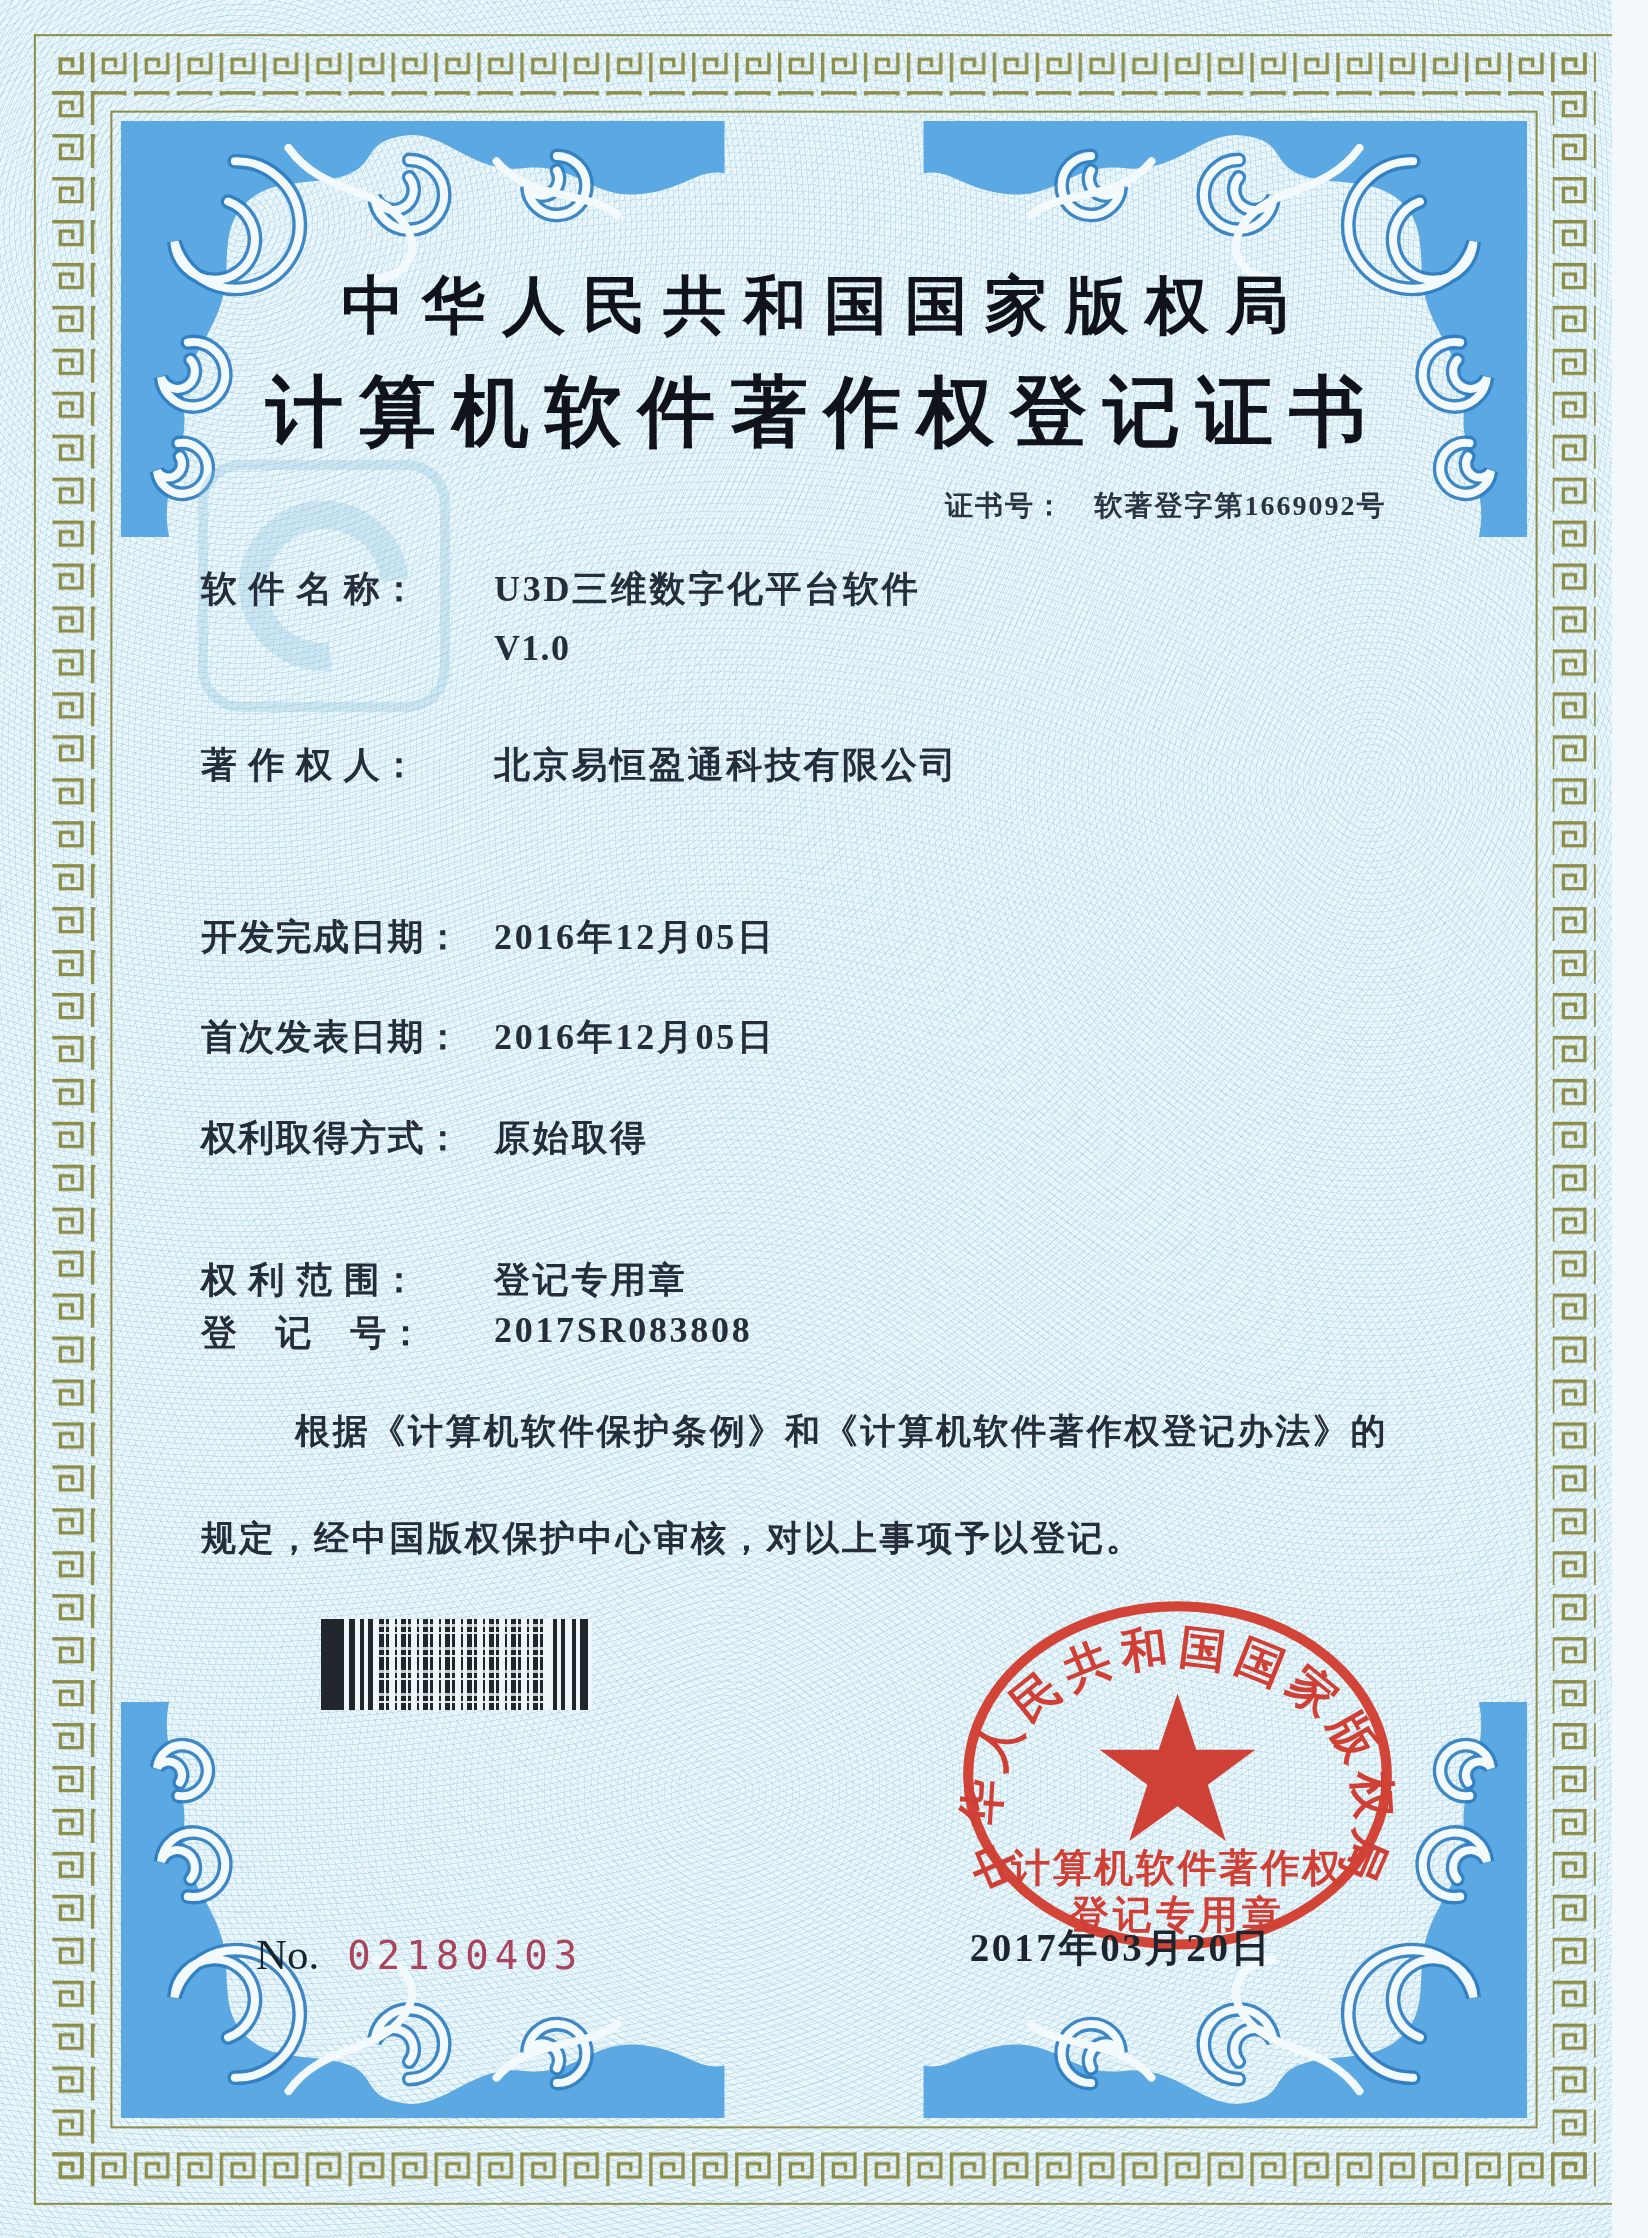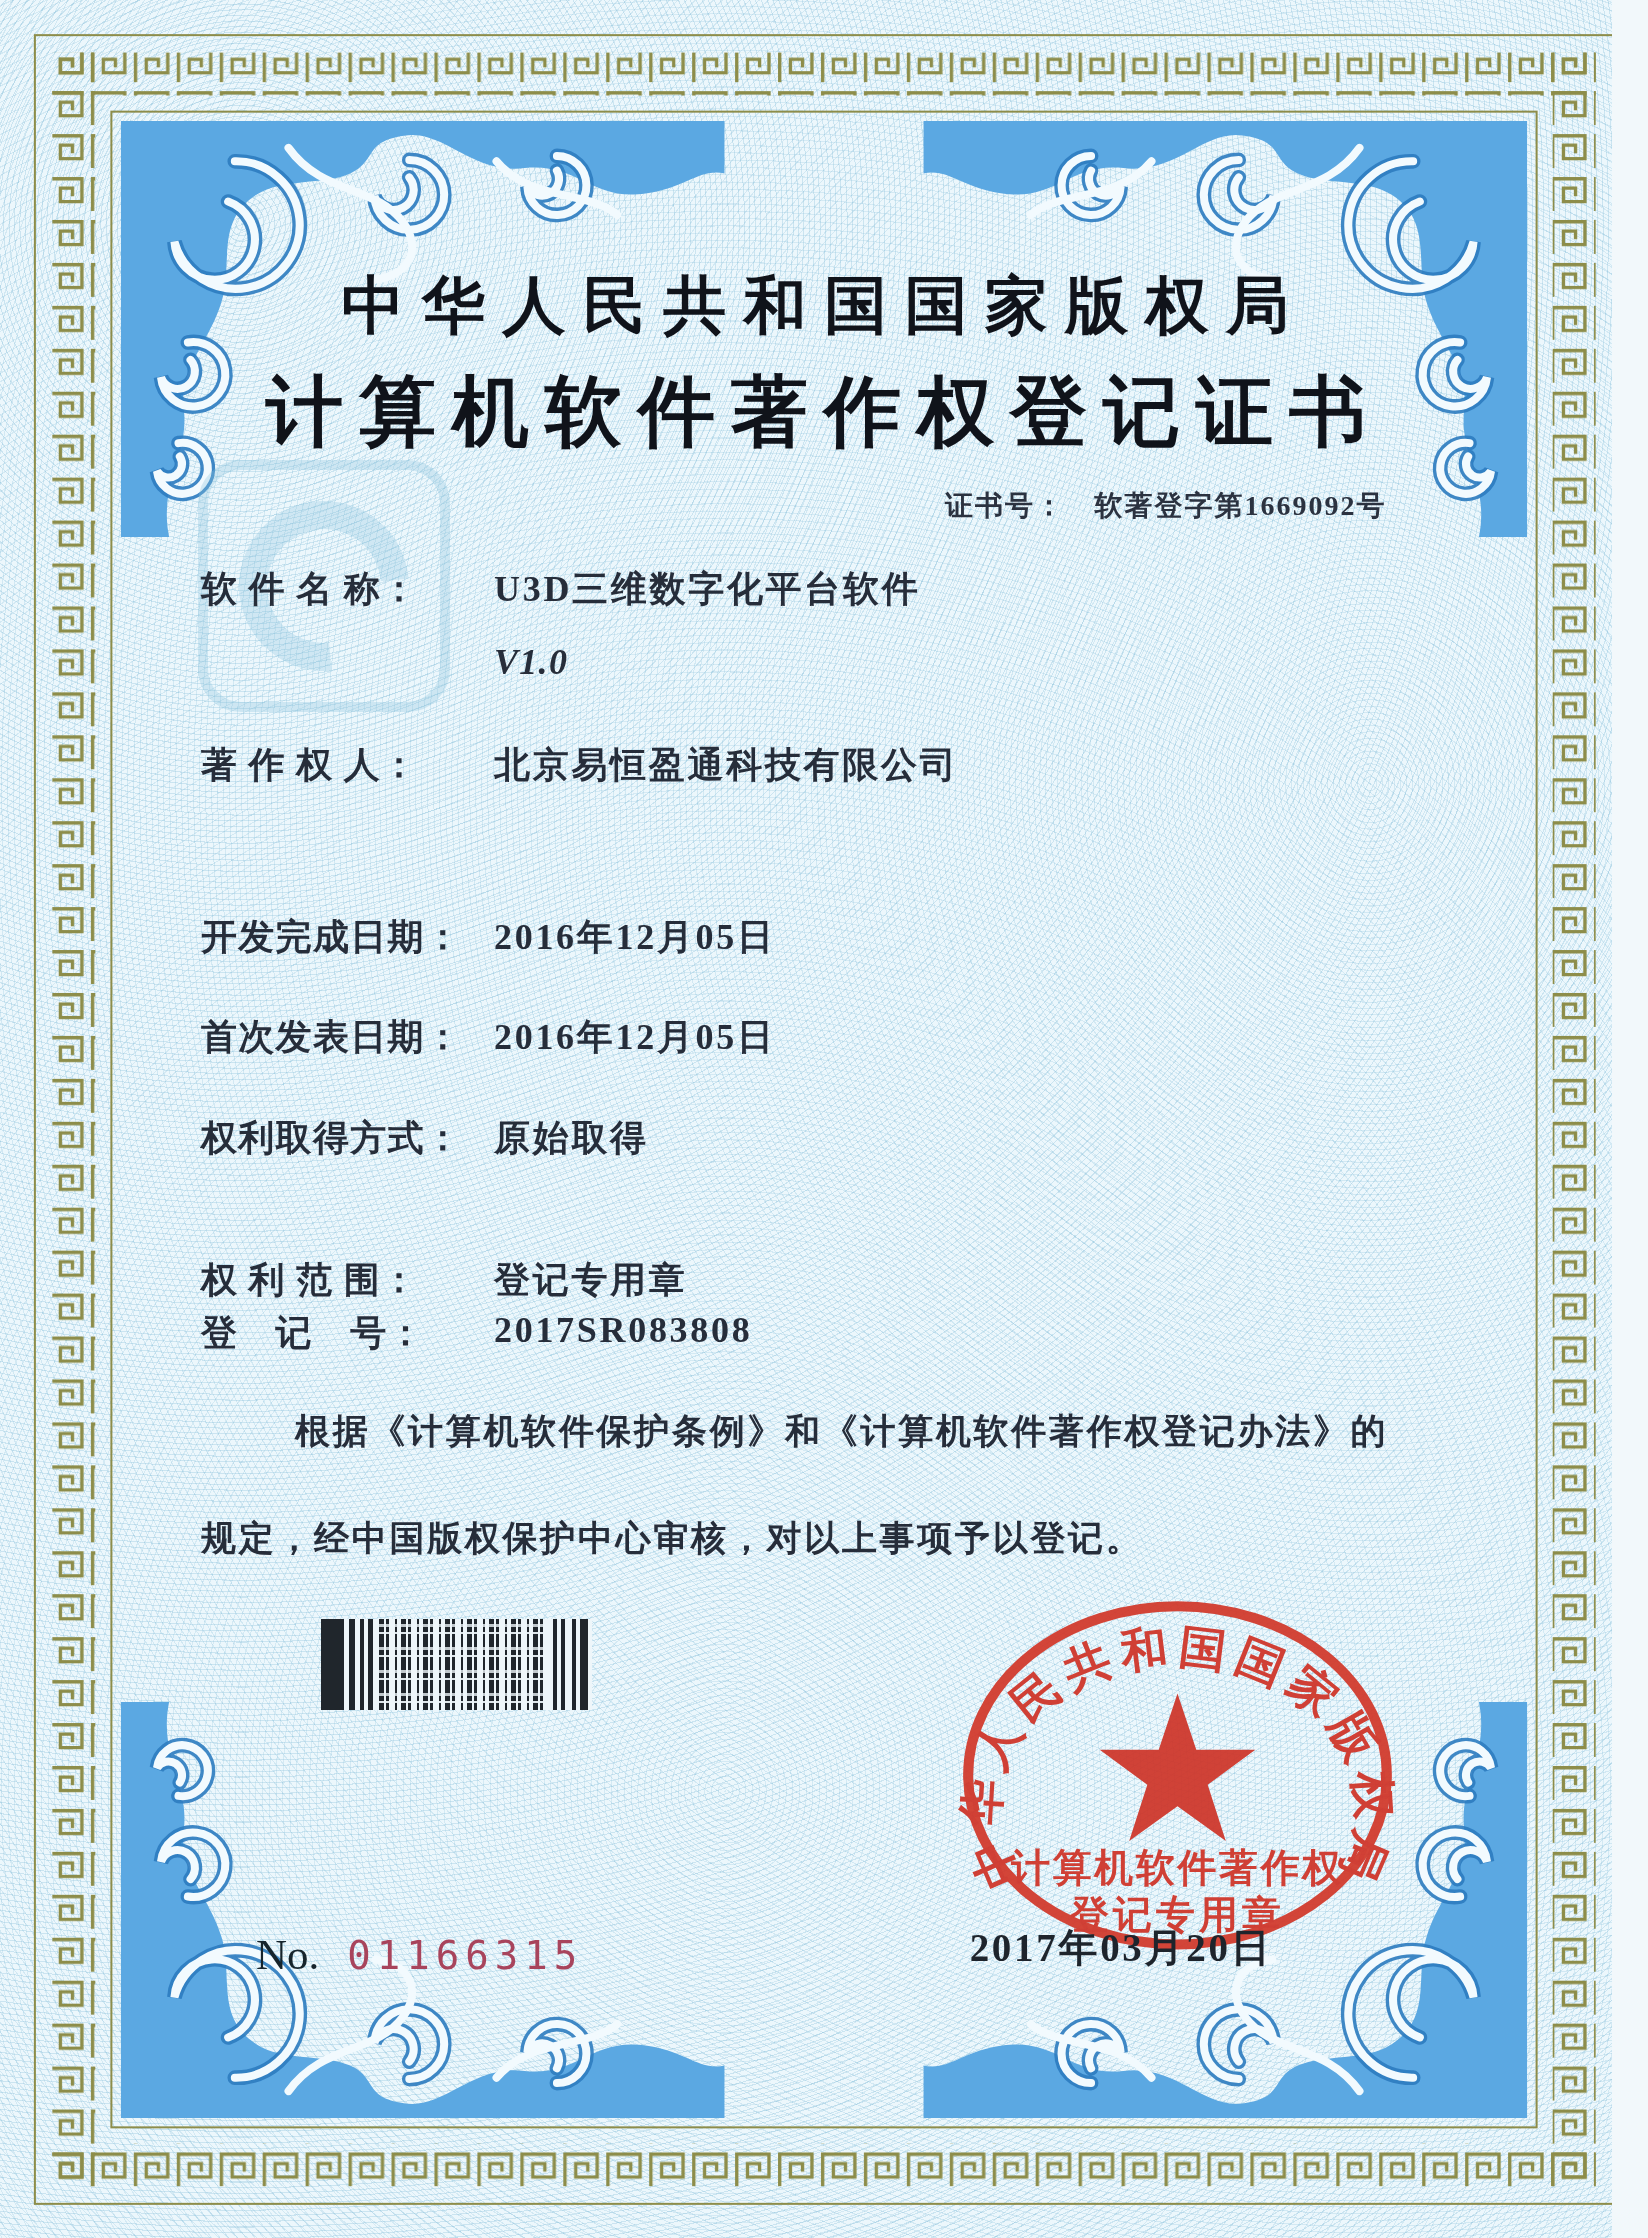--- a/index.html
+++ b/index.html
@@ -31,21 +31,21 @@
     font-size:28px;font-weight:700;letter-spacing:2px;color:#2b3240;
   }
   .frow{position:absolute;left:201px;display:flex;align-items:flex-start;}
   .flabel{
     width:293px;flex:0 0 293px;
     font-size:36px;font-weight:700;letter-spacing:1.3px;color:#262d3a;white-space:nowrap;
   }
   .fvalue{
     font-size:36px;font-weight:700;letter-spacing:2.7px;color:#262d3a;white-space:nowrap;
   }
-  .fvalue .v2{margin-top:27px;letter-spacing:1.3px;font-style:italic;}
+  .fvalue .v2{margin-top:13px;letter-spacing:1.3px;}
   .statement{
     position:absolute;left:201px;width:1275px;
     font-size:35px;font-weight:700;letter-spacing:2.7px;color:#262d3a;white-space:nowrap;
   }
   .statement.l1{top:1408px;text-indent:94px;}
   .statement.l2{top:1515px;}
   
   .barcode{position:absolute;left:321px;top:1619px;width:271px;height:91px;display:flex;}
   .bc-start{width:58px;background:linear-gradient(90deg,#20262c 0 23px,#eef6fa 23px 28px,#20262c 28px 34px,#eef6fa 34px 39px,#20262c 39px 43px,#eef6fa 43px 47px,#20262c 47px 52px,#eef6fa 52px 58px);}
   .bc-mid{flex:1;background:
@@ -182,17 +182,17 @@
         <text x="0" y="158" text-anchor="middle" fill="#cf3327" font-size="58" font-weight="700" letter-spacing="4" font-family="Liberation Serif, DejaVu Serif, serif">计算机软件著作权</text>
         <text x="0" y="228" text-anchor="middle" fill="#cf3327" font-size="58" font-weight="700" letter-spacing="6" font-family="Liberation Serif, DejaVu Serif, serif">登记专用章</text>
       </g>
     </svg>
   </div>
 
   <div class="issue-date">2017年03月20日</div>
 
   <div class="serial">
     <span class="no">No.</span>
-    <span class="num">01166315</span>
+    <span class="num">02180403</span>
   </div>
 
 </div>
 
 
 </body></html>

